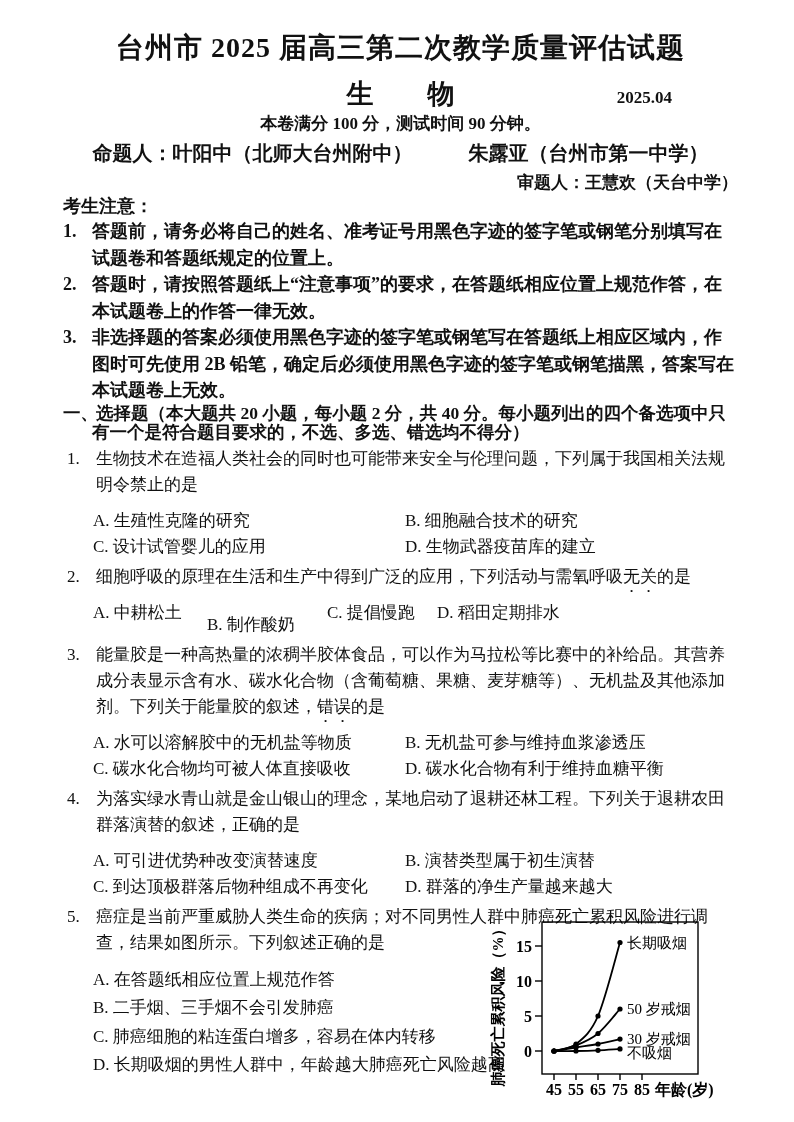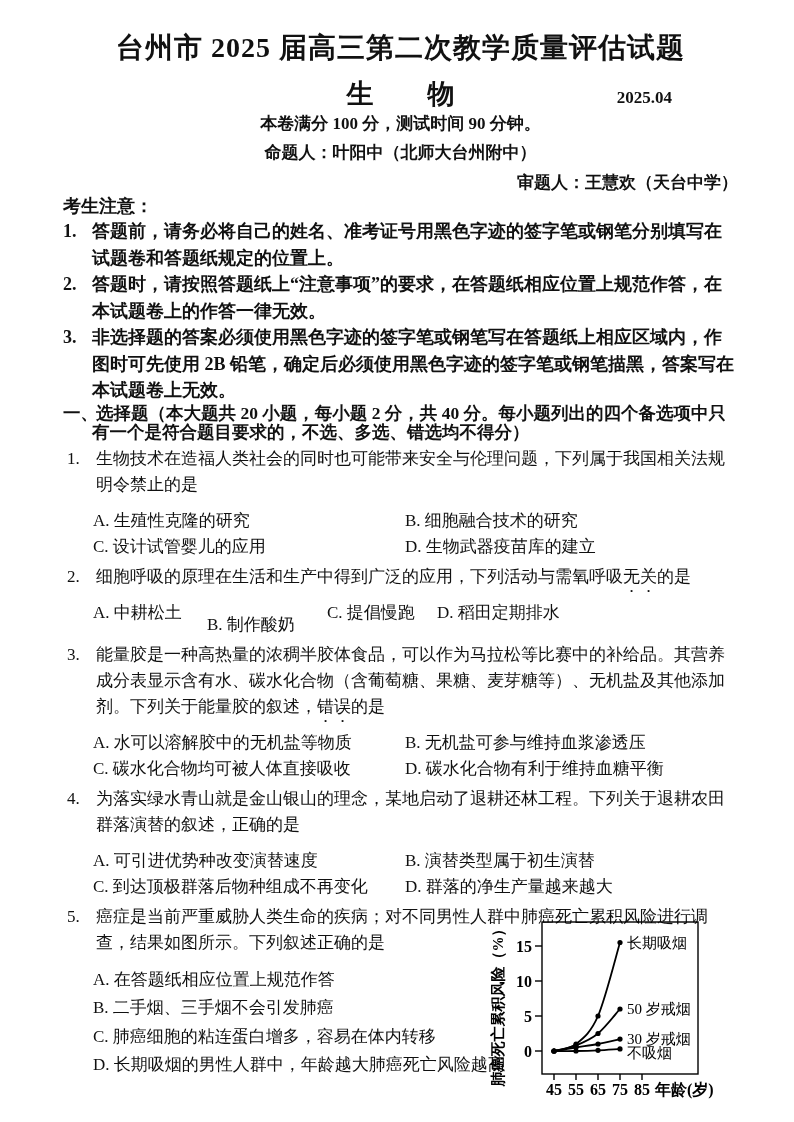--- a/index.html
+++ b/index.html
@@ -7,21 +7,21 @@
     width:794px;height:1122px;box-sizing:border-box;
     padding:30px 56px 0 63px;position:relative;overflow:hidden;
     background:#fff;color:#111;
     font-family:"Liberation Serif","DejaVu Serif",serif;
   }
   .title{font-size:28px;font-weight:bold;text-align:center;line-height:36px;letter-spacing:1px;}
   .subject-row{position:relative;height:40px;margin-top:8px;}
   .subject{font-size:27px;font-weight:bold;text-align:center;line-height:40px;}
   .date{position:absolute;right:66px;bottom:6px;font-size:17px;font-weight:bold;}
   .info{font-size:17px;font-weight:bold;text-align:center;line-height:20px;}
-  .setters{display:flex;justify-content:center;gap:56px;font-size:17px;font-weight:bold;line-height:22px;margin-top:8px;}
+  .setters{display:flex;justify-content:center;gap:56px;font-size:20px;font-weight:bold;line-height:22px;margin-top:8px;}
   .reviewer{text-align:right;font-size:17px;font-weight:bold;line-height:22px;margin-top:8px;}
   .notice-head{font-size:18px;font-weight:bold;line-height:24px;margin-top:0;}
   .nitem{font-size:18px;font-weight:600;line-height:26.5px;margin:0;padding-left:29px;text-indent:-29px;}
   .nitem .qnum{display:inline-block;width:29px;text-indent:0;}
   .section-head{font-size:17.5px;font-weight:bold;line-height:19px;margin:0;padding-left:29px;text-indent:-29px;}
   .section-head .snum{display:inline-block;width:33px;text-indent:0;}
   .q{margin:0;}
   .stem{font-size:17px;line-height:26px;margin:4px;padding-left:29px;text-indent:-29px;}
   .stem .qnum{display:inline-block;width:29px;text-indent:0;}
   .opt-row{display:flex;padding-left:30px;font-size:17px;line-height:26px;}
@@ -45,20 +45,21 @@
 
   <div class="subject-row">
     <div class="subject">生　　物</div>
     <div class="date">2025.04</div>
   </div>
 
   <div class="info">本卷满分 100 分，测试时间 90 分钟。</div>
 
   <div class="setters">
     <span>命题人：叶阳中（北师大台州附中）</span>
+    <span>朱露亚（台州市第一中学）</span>
   </div>
 
   <div class="reviewer">审题人：王慧欢（天台中学）</div>
 
   <div class="notice-head">考生注意：</div>
 
   <p class="nitem"><span class="qnum">1.</span><span>答题前，请务必将自己的姓名、准考证号用黑色字迹的签字笔或钢笔分别填写在试题卷和答题纸规定的位置上。</span></p>
   <p class="nitem"><span class="qnum">2.</span><span>答题时，请按照答题纸上“注意事项”的要求，在答题纸相应位置上规范作答，在本试题卷上的作答一律无效。</span></p>
   <p class="nitem"><span class="qnum">3.</span><span>非选择题的答案必须使用黑色字迹的签字笔或钢笔写在答题纸上相应区域内，作图时可先使用 2B 铅笔，确定后必须使用黑色字迹的签字笔或钢笔描黑，答案写在本试题卷上无效。</span></p>
 

